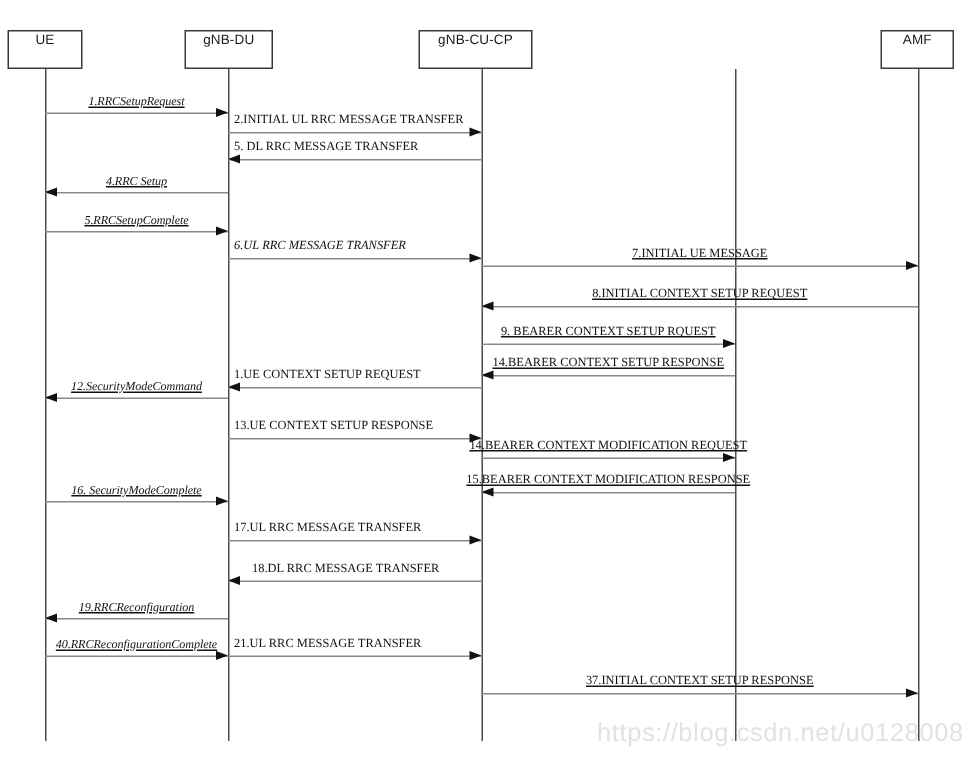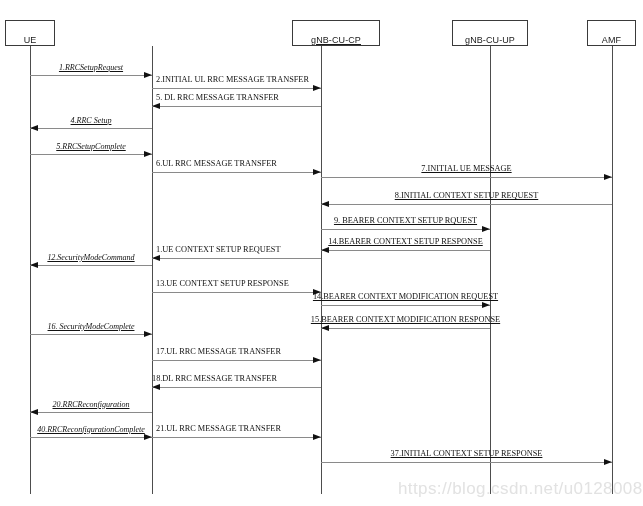--- a/index.html
+++ b/index.html
@@ -16,21 +16,21 @@
     height: 506px;
     background: #ffffff;
     overflow: hidden;
   }
   .lifeline-box {
     position: absolute;
     box-sizing: border-box;
     border: 1px solid #3a3a3a;
     background: #ffffff;
     display: flex;
-    align-items: flex-end;
+    align-items: flex-start;
     justify-content: center;
     font-family: "Liberation Sans", sans-serif;
     font-size: 9px;
     color: #1a1a1a;
     letter-spacing: 0.1px;
     white-space: nowrap;
   }
   .lifeline-line {
     position: absolute;
     width: 1px;
@@ -91,28 +91,28 @@
   }
 </style>
 </head>
 <body>
 
 <div id="diagram" style="width: 643px; height: 506px;">
     <div class="lifeline-box" style="left: 5px; top: 20px; width: 50px; height: 26px;">
       <span>UE</span>
     </div>
     <div class="lifeline-line" style="left: 30px; top: 46px; height: 448px; background: rgb(77, 77, 77);"></div>
+    <div class="lifeline-box" style="left: 123px; top: 20px; width: 59px; height: 26px;">
+      <span>gNB-DU</span>
+    </div>
     <div class="lifeline-line" style="left: 152px; top: 46px; height: 448px; background: rgb(77, 77, 77);"></div>
-    <div class="lifeline-box" style="left: 292px; top: 20px; width: 88px; height: 26px; text-decoration: underline;">
+    <div class="lifeline-box" style="left: 279px; top: 20px; width: 76px; height: 26px;">
       <span>gNB-CU-CP</span>
     </div>
     <div class="lifeline-line" style="left: 321px; top: 46px; height: 448px; background: rgb(77, 77, 77);"></div>
-    <div class="lifeline-box" style="left: 452px; top: 20px; width: 76px; height: 26px;">
-      <span>gNB-CU-UP</span>
-    </div>
     <div class="lifeline-line" style="left: 490px; top: 46px; height: 448px; background: rgb(77, 77, 77);"></div>
     <div class="lifeline-box" style="left: 587px; top: 20px; width: 49px; height: 26px;">
       <span>AMF</span>
     </div>
     <div class="lifeline-line" style="left: 612px; top: 46px; height: 448px; background: rgb(77, 77, 77);"></div>
     <div class="msg" style="left: 30px; top: 75px; width: 122px;">
       <div class="msg-line" style="width: 122px; background: rgb(138, 138, 138);"></div>
       <div class="arrow-head right" style="left: 114px;"></div>
       <div class="msg-label italic center">1.RRCSetupRequest</div>
     </div>
@@ -132,21 +132,21 @@
       <div class="msg-label italic center">4.RRC Setup</div>
     </div>
     <div class="msg" style="left: 30px; top: 154px; width: 122px;">
       <div class="msg-line" style="width: 122px; background: rgb(138, 138, 138);"></div>
       <div class="arrow-head right" style="left: 114px;"></div>
       <div class="msg-label italic center">5.RRCSetupComplete</div>
     </div>
     <div class="msg" style="left: 152px; top: 172px; width: 169px;">
       <div class="msg-line" style="width: 169px; background: rgb(138, 138, 138);"></div>
       <div class="arrow-head right" style="left: 161px;"></div>
-      <div class="msg-label" style="left: 4px;">6.UL RRC MESSAGE TRANSFER</div>
+      <div class="msg-label" style="left: 4px; font-style: italic;">6.UL RRC MESSAGE TRANSFER</div>
     </div>
     <div class="msg" style="left: 321px; top: 177px; width: 291px;">
       <div class="msg-line" style="width: 291px; background: rgb(138, 138, 138);"></div>
       <div class="arrow-head right" style="left: 283px;"></div>
       <div class="msg-label center">7.INITIAL UE MESSAGE</div>
     </div>
     <div class="msg" style="left: 321px; top: 204px; width: 291px;">
       <div class="msg-line" style="width: 291px; background: rgb(138, 138, 138);"></div>
       <div class="arrow-head left" style="left: 0px;"></div>
       <div class="msg-label center">8.INITIAL CONTEXT SETUP REQUEST</div>
@@ -192,26 +192,26 @@
       <div class="msg-label italic center">16. SecurityModeComplete</div>
     </div>
     <div class="msg" style="left: 152px; top: 360px; width: 169px;">
       <div class="msg-line" style="width: 169px; background: rgb(138, 138, 138);"></div>
       <div class="arrow-head right" style="left: 161px;"></div>
       <div class="msg-label" style="left: 4px;">17.UL RRC MESSAGE TRANSFER</div>
     </div>
     <div class="msg" style="left: 152px; top: 387px; width: 169px;">
       <div class="msg-line" style="width: 169px; background: rgb(138, 138, 138);"></div>
       <div class="arrow-head left" style="left: 0px;"></div>
-      <div class="msg-label" style="left: 0;">18.DL RRC MESSAGE TRANSFER</div>
+      <div class="msg-label" style="left: 16px;">18.DL RRC MESSAGE TRANSFER</div>
     </div>
     <div class="msg" style="left: 30px; top: 412px; width: 122px;">
       <div class="msg-line" style="width: 122px; background: rgb(138, 138, 138);"></div>
       <div class="arrow-head left" style="left: 0px;"></div>
-      <div class="msg-label italic center">20.RRCReconfiguration</div>
+      <div class="msg-label italic center">19.RRCReconfiguration</div>
     </div>
     <div class="msg" style="left: 30px; top: 437px; width: 122px;">
       <div class="msg-line" style="width: 122px; background: rgb(138, 138, 138);"></div>
       <div class="arrow-head right" style="left: 114px;"></div>
       <div class="msg-label italic center">40.RRCReconfigurationComplete</div>
     </div>
     <div class="msg" style="left: 152px; top: 437px; width: 169px;">
       <div class="msg-line" style="width: 169px; background: rgb(138, 138, 138);"></div>
       <div class="arrow-head right" style="left: 161px;"></div>
       <div class="msg-label" style="left: 4px;">21.UL RRC MESSAGE TRANSFER</div>

